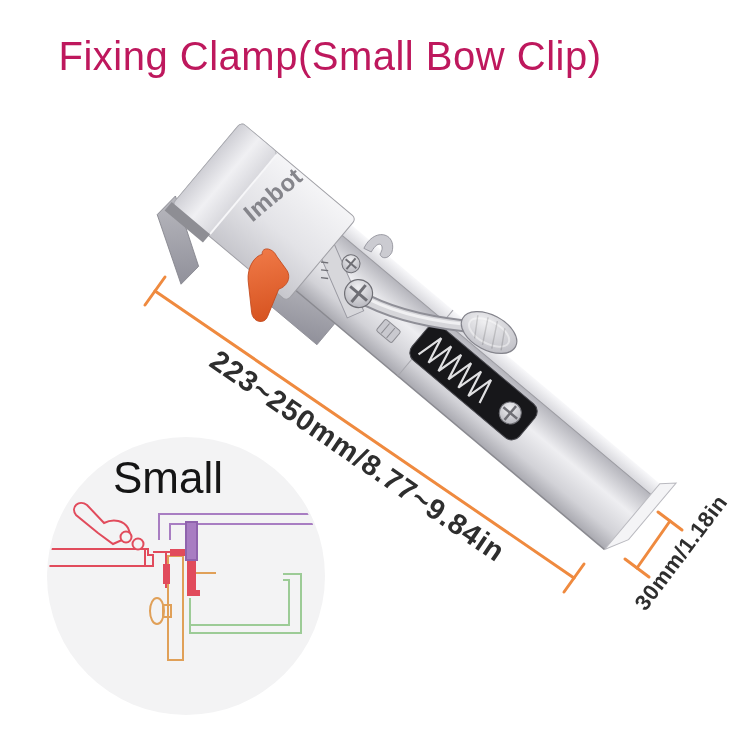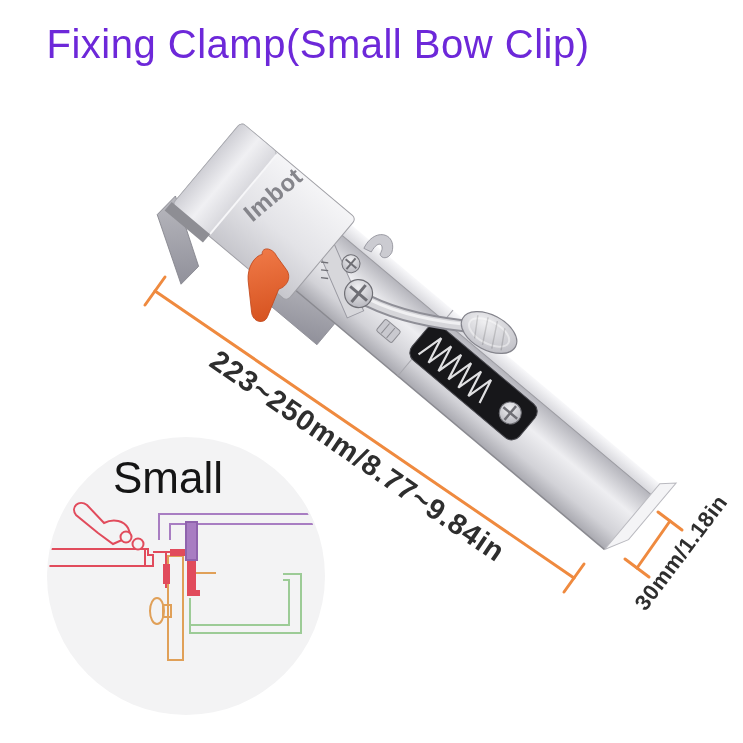--- a/index.html
+++ b/index.html
@@ -1,22 +1,22 @@
 <!DOCTYPE html>
 <html><head>
 <meta charset="utf-8">
 <style>
   html,body{margin:0;padding:0;background:#ffffff;}
   .stage{
     position:relative;width:743px;height:743px;background:#ffffff;overflow:hidden;
     font-family:"Liberation Sans", sans-serif;
   }
   .title{
-    position:absolute;top:22px;left:0;width:636px;margin:0;
-    text-align:center;font-size:40px;font-weight:400;color:#6d28d9;
+    position:absolute;top:22px;left:0;width:636px;margin:12px;
+    text-align:center;font-size:40px;font-weight:400;color:#be185d;
     letter-spacing:0.5px;font-family:"Liberation Sans", sans-serif;
   }
   svg{position:absolute;left:0;top:0;}
   text{font-family:"Liberation Sans", sans-serif;}
 </style>
 </head>
 <body>
 
 <div class="stage">
   <h1 class="title">Fixing Clamp(Small Bow Clip)</h1>

